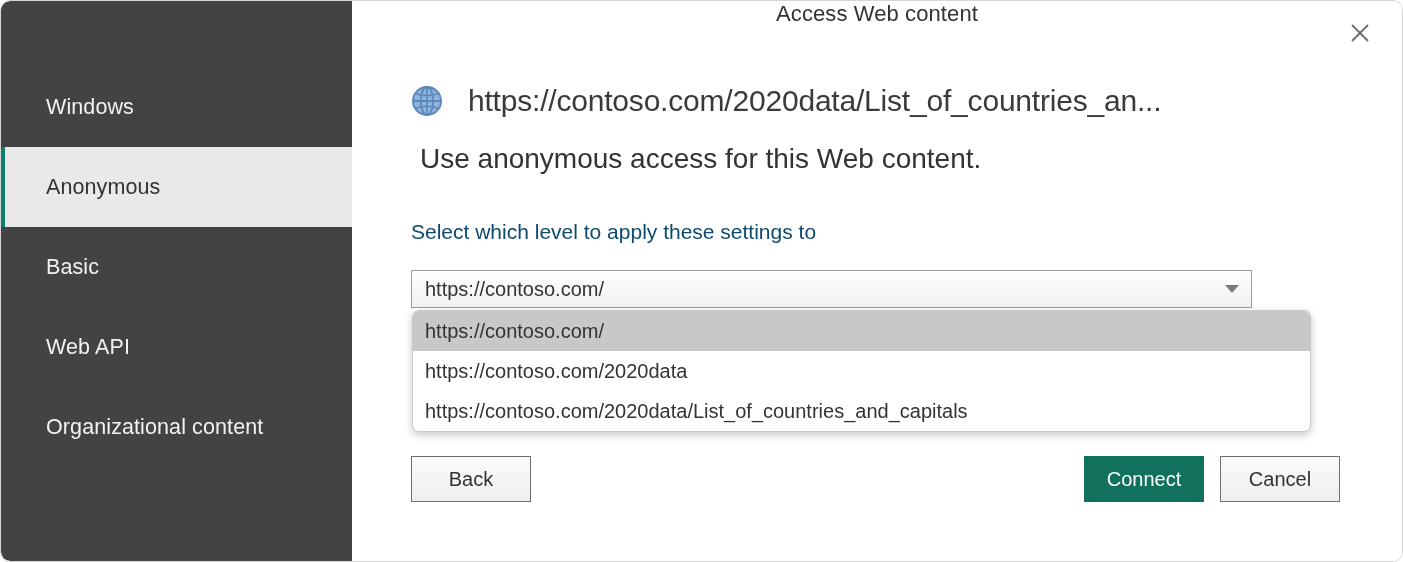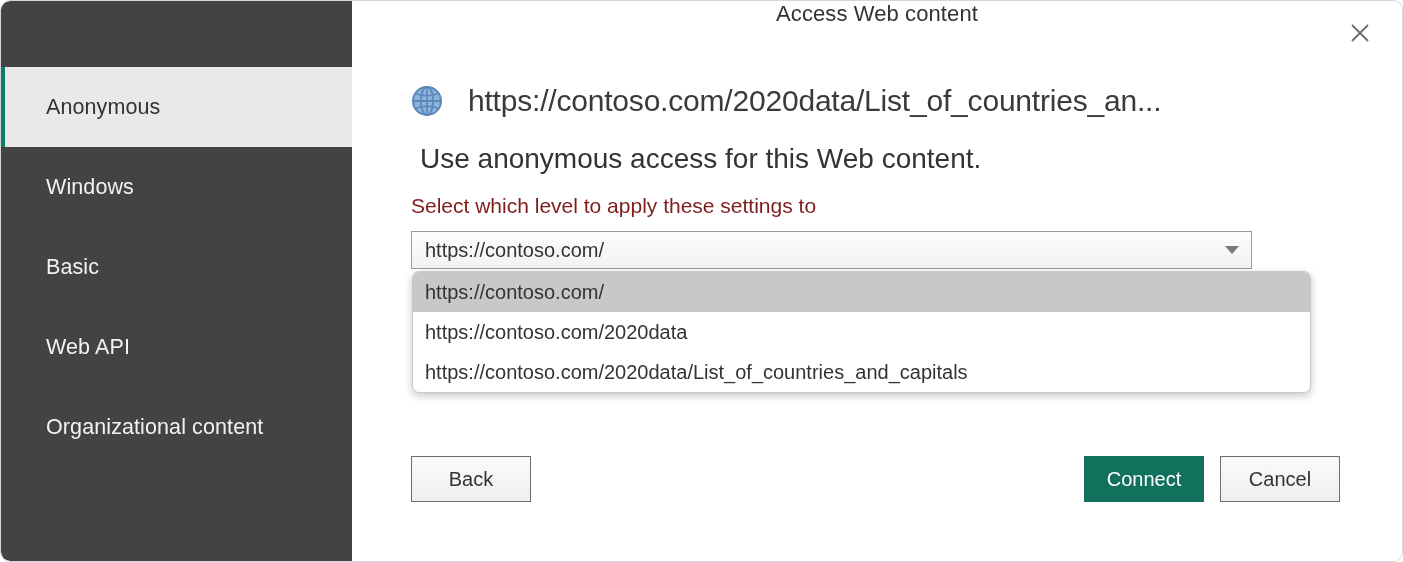--- a/index.html
+++ b/index.html
@@ -116,29 +116,29 @@
   }
 
   .desc {
     padding-left: 68px;
     margin-top: 18px;
     font-size: 28px;
     color: #333333;
   }
   .field-label {
     padding-left: 59px;
-    margin-top: 19px;
+    margin-top: 45px;
     font-size: 21px;
-    color: #7f1d1d;
+    color: #0c4a6e;
   }
 
   
   .combo-wrap {
     position: relative;
-    margin-top: 13px;
+    margin-top: 26px;
     margin-left: 59px;
     width: 841px;
   }
   .combo {
     position: relative;
     height: 38px;
     border: 1px solid #9a9a9a;
     background: linear-gradient(#fdfdfd, #f2f2f2);
     box-sizing: border-box;
     display: flex;
@@ -226,26 +226,26 @@
   .btn-back { width: 120px; }
   .btn-connect { width: 118px; margin-right: 16px; }
   .btn-cancel { width: 120px; }
 </style>
 </head>
 <body>
 
 <div id="dialog">
 
   <div class="sidebar">
+    <div class="nav-item">
+      <span>Windows</span>
+    </div>
     <div class="nav-item active">
       <span class="accent"></span>
       <span>Anonymous</span>
-    </div>
-    <div class="nav-item">
-      <span>Windows</span>
     </div>
     <div class="nav-item">
       <span>Basic</span>
     </div>
     <div class="nav-item">
       <span>Web API</span>
     </div>
     <div class="nav-item">
       <span>Organizational content</span>
     </div>

